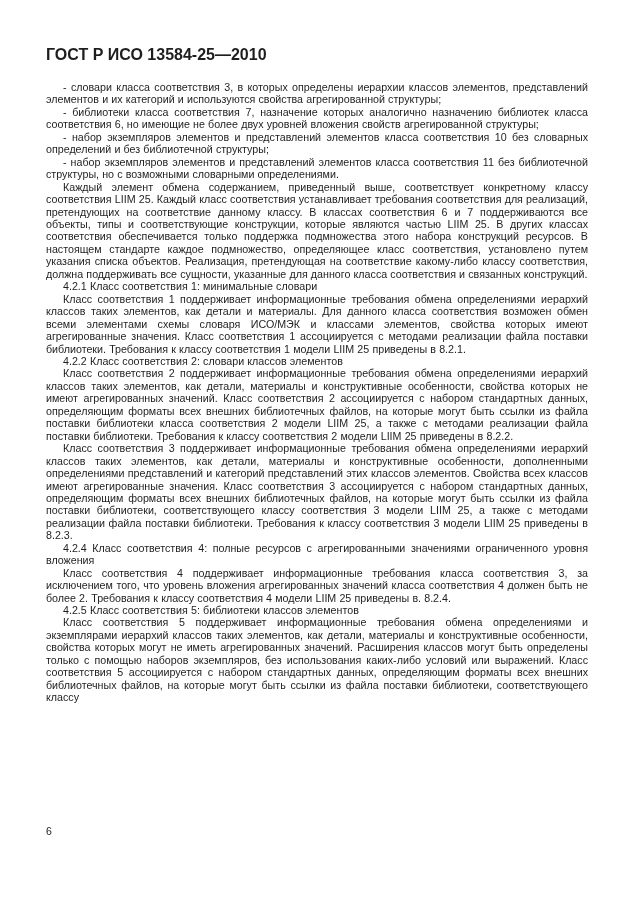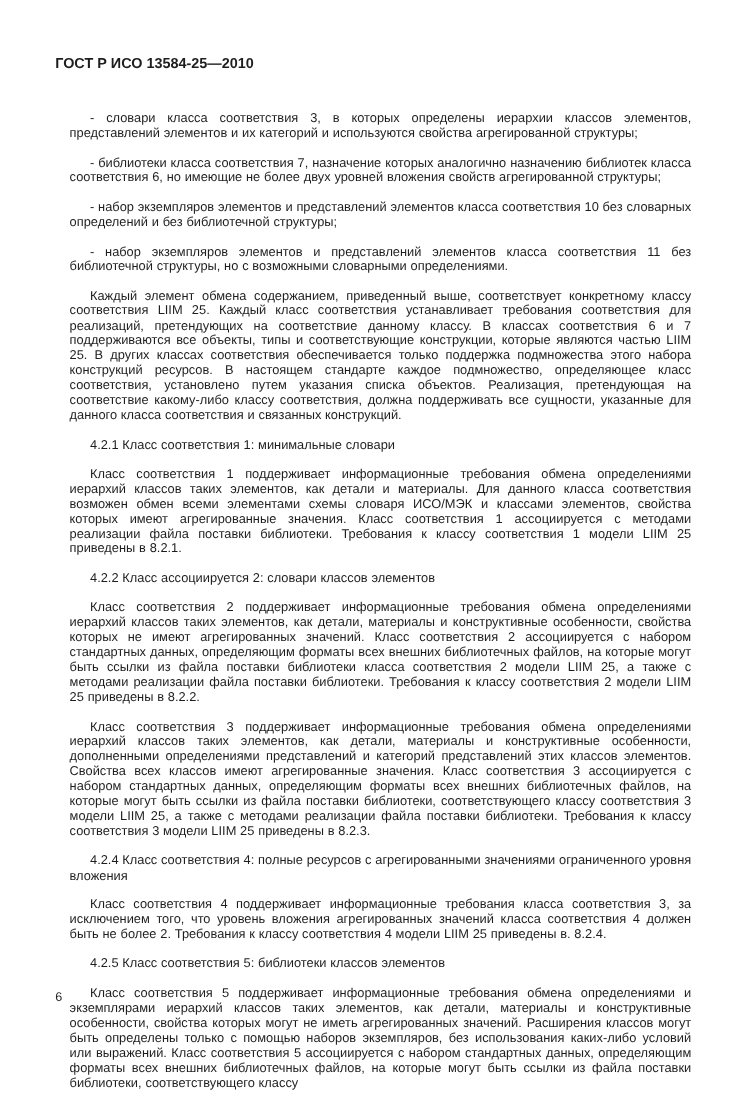--- a/index.html
+++ b/index.html
@@ -20,32 +20,32 @@
     top: 0;
     left: 0;
     width: 630px;
     height: 913px;
     background: #ffffff;
   }
   .running-header {
     position: absolute;
     top: 46px;
     left: 46px;
-    font-size: 12px;
+    font-size: 16px;
     font-weight: bold;
     white-space: nowrap;
   }
   .doc-body {
     position: absolute;
     top: 81px;
     left: 46px;
     width: 542px;
   }
   .doc-body p.block {
-    margin: 12px;
+    margin: 0;
     padding: 0;
     font-size: 10.7px;
     line-height: 12.45px;
     text-align: justify;
     text-indent: 17px;
     word-spacing: 0.2px;
   }
   .doc-body p.heading {
     font-weight: normal;
   }
@@ -63,21 +63,21 @@
   <div class="running-header">ГОСТ Р ИСО 13584-25—2010</div>
 
   <div class="doc-body">
       <p class="block">- словари класса соответствия 3, в которых определены иерархии классов элементов, представлений элементов и их категорий и используются свойства агрегированной структуры;</p>
       <p class="block">- библиотеки класса соответствия 7, назначение которых аналогично назначению библиотек класса соответствия 6, но имеющие не более двух уровней вложения свойств агрегированной структуры;</p>
       <p class="block">- набор экземпляров элементов и представлений элементов класса соответствия 10 без словарных определений и без библиотечной структуры;</p>
       <p class="block">- набор экземпляров элементов и представлений элементов класса соответствия 11 без библиотечной структуры, но с возможными словарными определениями.</p>
       <p class="block">Каждый элемент обмена содержанием, приведенный выше, соответствует конкретному классу соответствия LIIM 25. Каждый класс соответствия устанавливает требования соответствия для реализаций, претендующих на соответствие данному классу. В классах соответствия 6 и 7 поддерживаются все объекты, типы и соответствующие конструкции, которые являются частью LIIM 25. В других классах соответствия обеспечивается только поддержка подмножества этого набора конструкций ресурсов. В настоящем стандарте каждое подмножество, определяющее класс соответствия, установлено путем указания списка объектов. Реализация, претендующая на соответствие какому-либо классу соответствия, должна поддерживать все сущности, указанные для данного класса соответствия и связанных конструкций.</p>
       <p class="block heading">4.2.1 Класс соответствия 1: минимальные словари</p>
       <p class="block">Класс соответствия 1 поддерживает информационные требования обмена определениями иерархий классов таких элементов, как детали и материалы. Для данного класса соответствия возможен обмен всеми элементами схемы словаря ИСО/МЭК и классами элементов, свойства которых имеют агрегированные значения. Класс соответствия 1 ассоциируется с методами реализации файла поставки библиотеки. Требования к классу соответствия 1 модели LIIM 25 приведены в 8.2.1.</p>
-      <p class="block heading">4.2.2 Класс ассоциируется 2: словари классов элементов</p>
+      <p class="block heading">4.2.2 Класс соответствия 2: словари классов элементов</p>
       <p class="block">Класс соответствия 2 поддерживает информационные требования обмена определениями иерархий классов таких элементов, как детали, материалы и конструктивные особенности, свойства которых не имеют агрегированных значений. Класс соответствия 2 ассоциируется с набором стандартных данных, определяющим форматы всех внешних библиотечных файлов, на которые могут быть ссылки из файла поставки библиотеки класса соответствия 2 модели LIIM 25, а также с методами реализации файла поставки библиотеки. Требования к классу соответствия 2 модели LIIM 25 приведены в 8.2.2.</p>
       <p class="block">Класс соответствия 3 поддерживает информационные требования обмена определениями иерархий классов таких элементов, как детали, материалы и конструктивные особенности, дополненными определениями представлений и категорий представлений этих классов элементов. Свойства всех классов имеют агрегированные значения. Класс соответствия 3 ассоциируется с набором стандартных данных, определяющим форматы всех внешних библиотечных файлов, на которые могут быть ссылки из файла поставки библиотеки, соответствующего классу соответствия 3 модели LIIM 25, а также с методами реализации файла поставки библиотеки. Требования к классу соответствия 3 модели LIIM 25 приведены в 8.2.3.</p>
       <p class="block heading">4.2.4 Класс соответствия 4: полные ресурсов с агрегированными значениями ограниченного уровня вложения</p>
       <p class="block">Класс соответствия 4 поддерживает информационные требования класса соответствия 3, за исключением того, что уровень вложения агрегированных значений класса соответствия 4 должен быть не более 2. Требования к классу соответствия 4 модели LIIM 25 приведены в. 8.2.4.</p>
       <p class="block heading">4.2.5 Класс соответствия 5: библиотеки классов элементов</p>
       <p class="block">Класс соответствия 5 поддерживает информационные требования обмена определениями и экземплярами иерархий классов таких элементов, как детали, материалы и конструктивные особенности, свойства которых могут не иметь агрегированных значений. Расширения классов могут быть определены только с помощью наборов экземпляров, без использования каких-либо условий или выражений. Класс соответствия 5 ассоциируется с набором стандартных данных, определяющим форматы всех внешних библиотечных файлов, на которые могут быть ссылки из файла поставки библиотеки, соответствующего классу</p>
     </div>
 
   <div class="page-number">6</div>
 </div>

